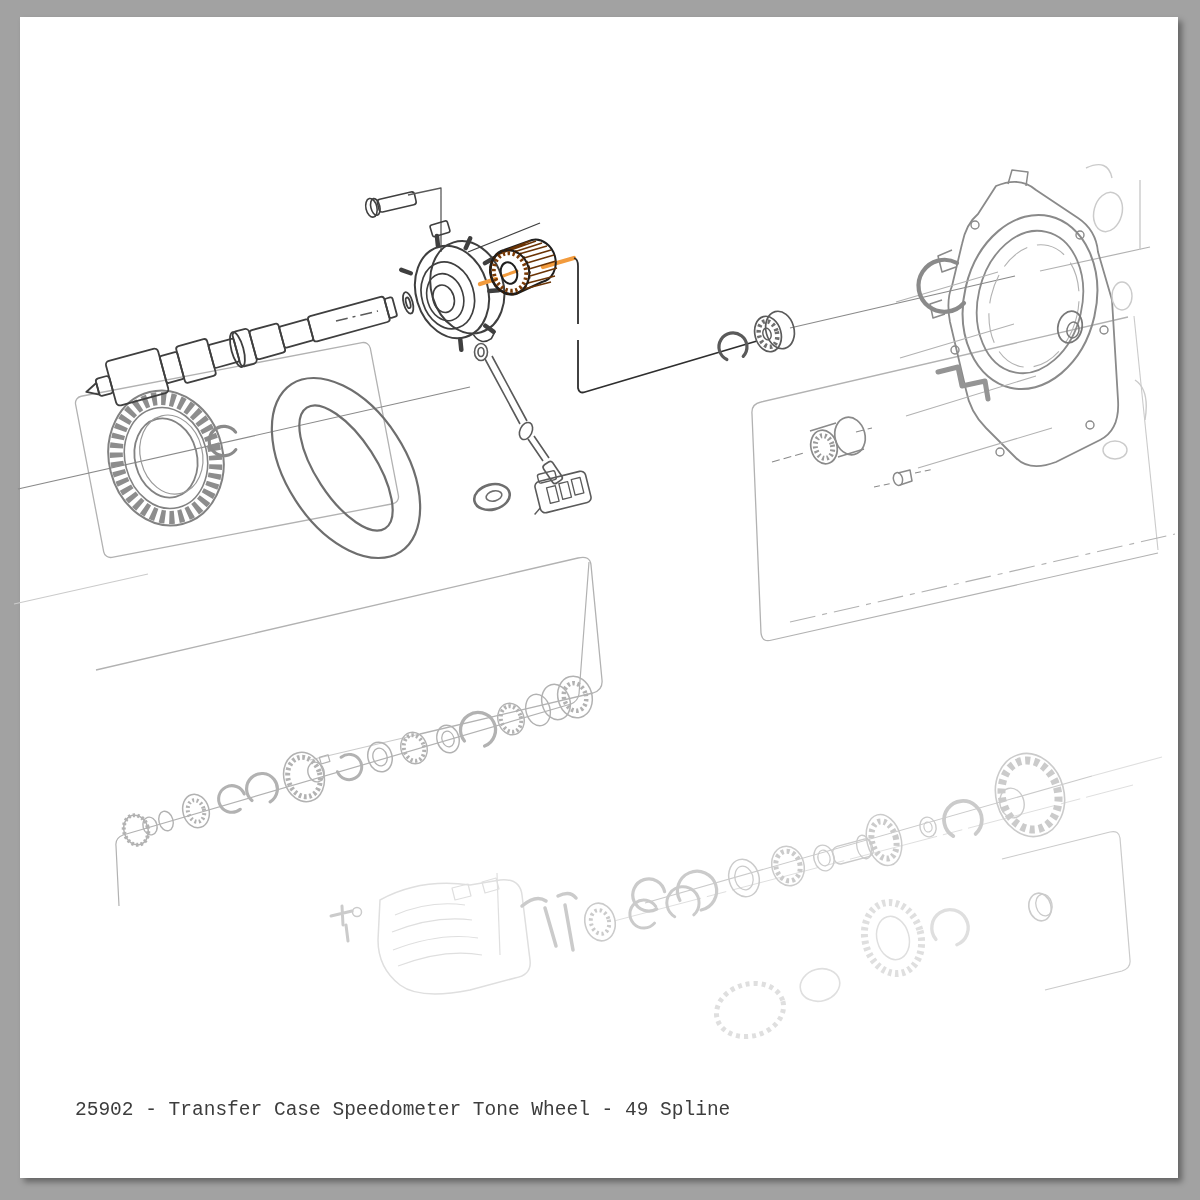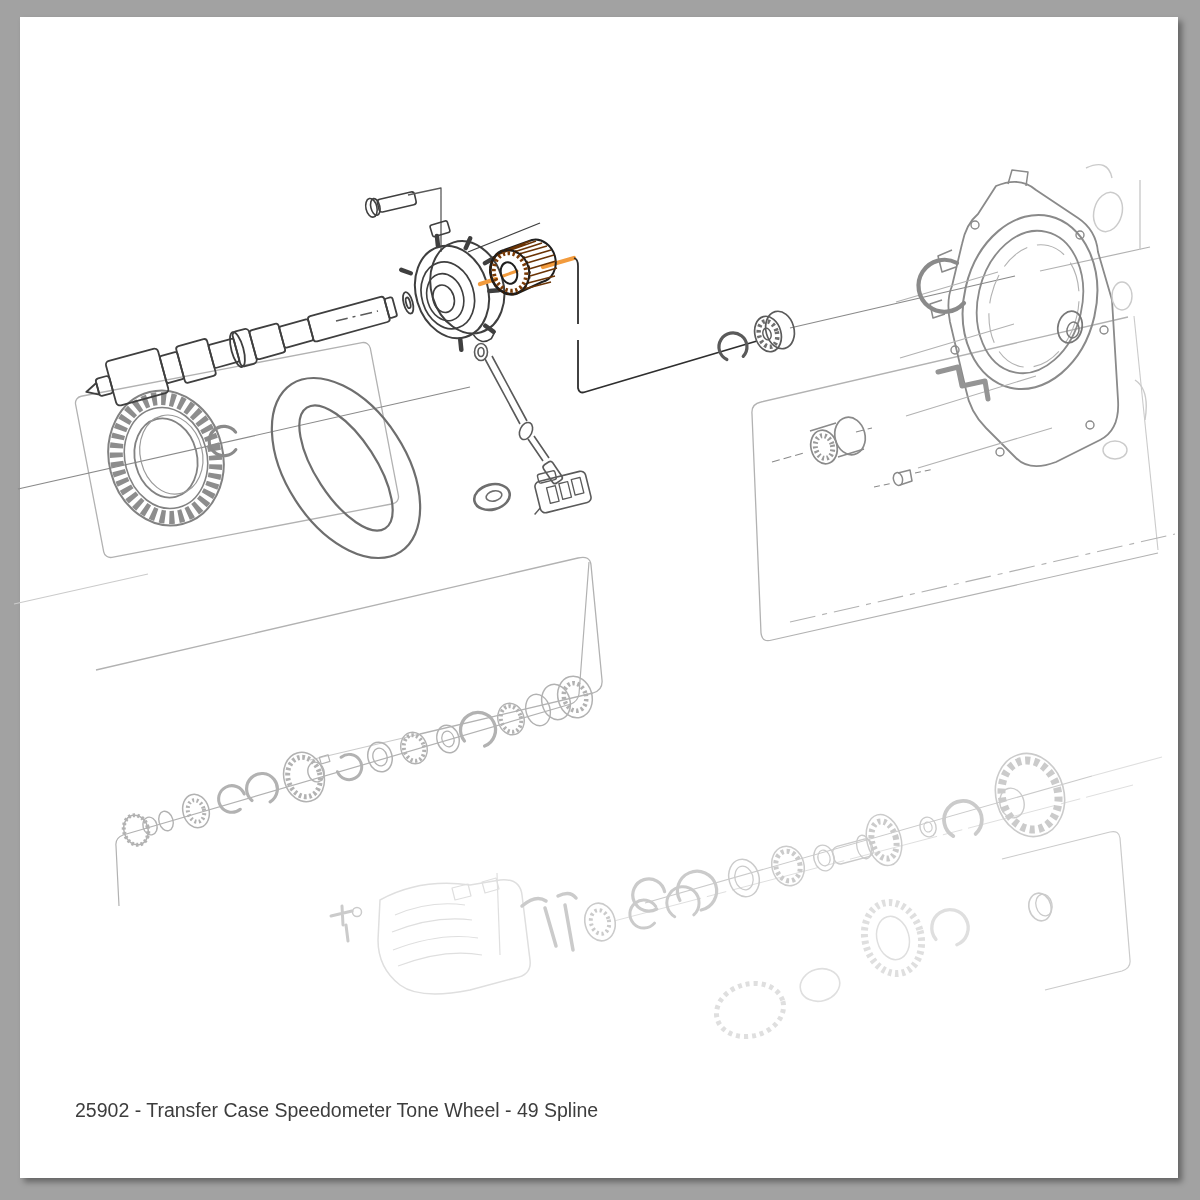--- a/index.html
+++ b/index.html
@@ -19,21 +19,21 @@
   .fw{fill:#ffffff;}
   .s1{stroke:#3f3f3f;}
   .s2{stroke:#5a5a5a;}
   .sm{stroke:#8a8a8a;}
   .sl{stroke:#b2b2b2;}
   .sf{stroke:#cbcbcb;}
   .sg{stroke:#dfdfdf;}
   .cap{stroke-linecap:round;}
   .caption{
     position:absolute;left:75px;top:1099px;
-    font-size:19.5px;color:#3d3d3d;letter-spacing:0px;white-space:nowrap;
+    font-size:19.5px;color:#3d3d3d;letter-spacing:0px;white-space:nowrap;font-family:Liberation Mono, monospace;
   }
 </style>
 </head>
 <body>
 
 <div class="page"></div>
 
 <svg class="art" width="1200" height="1200" viewBox="0 0 1200 1200">
   <defs>
     <pattern id="hp" width="5" height="5" patternUnits="userSpaceOnUse">

